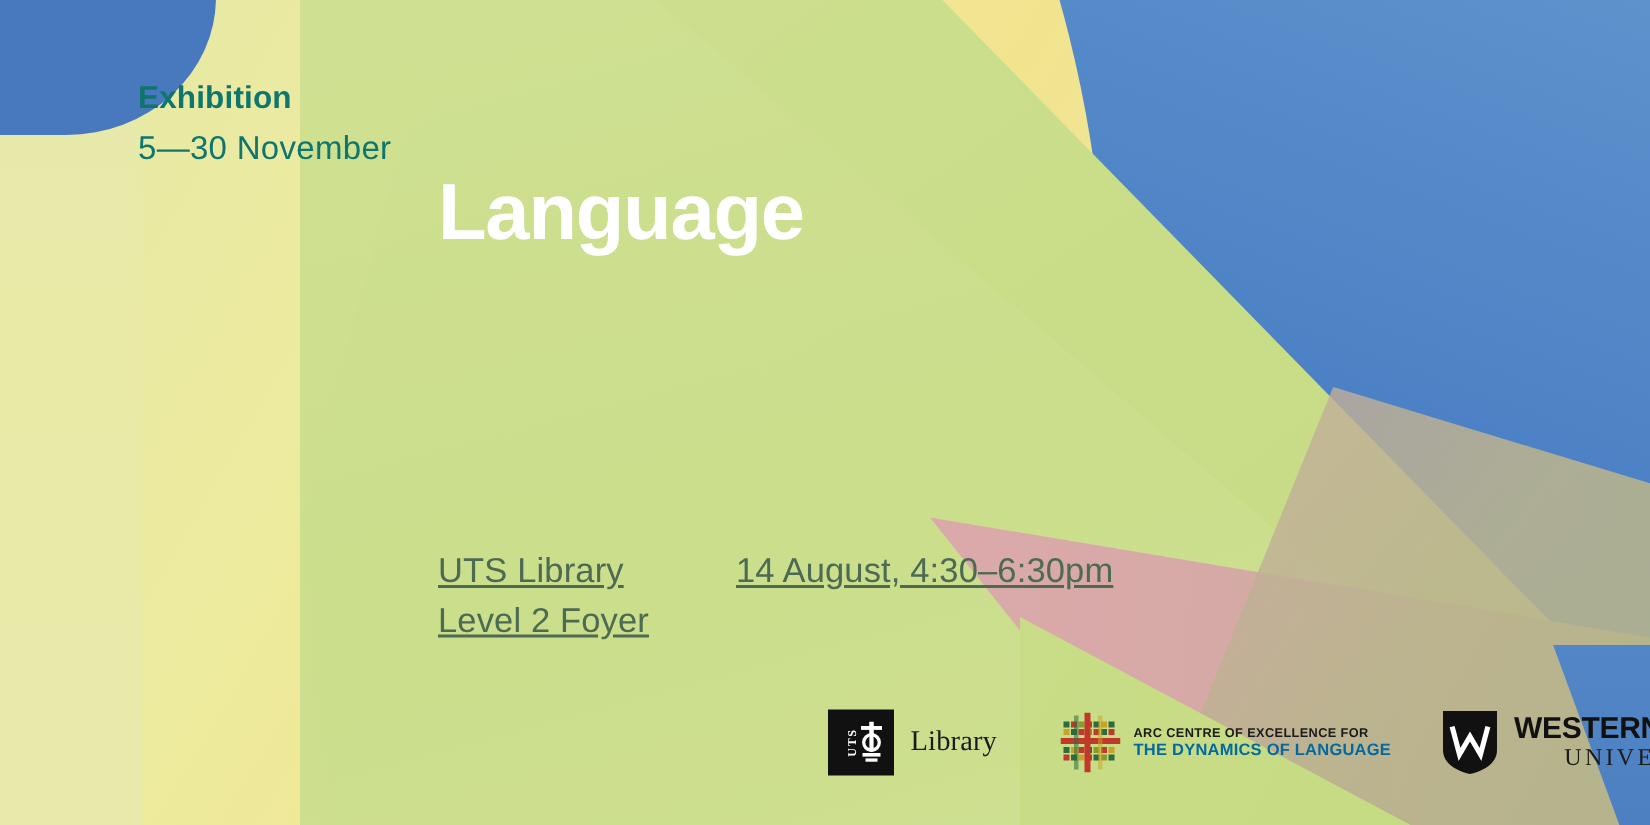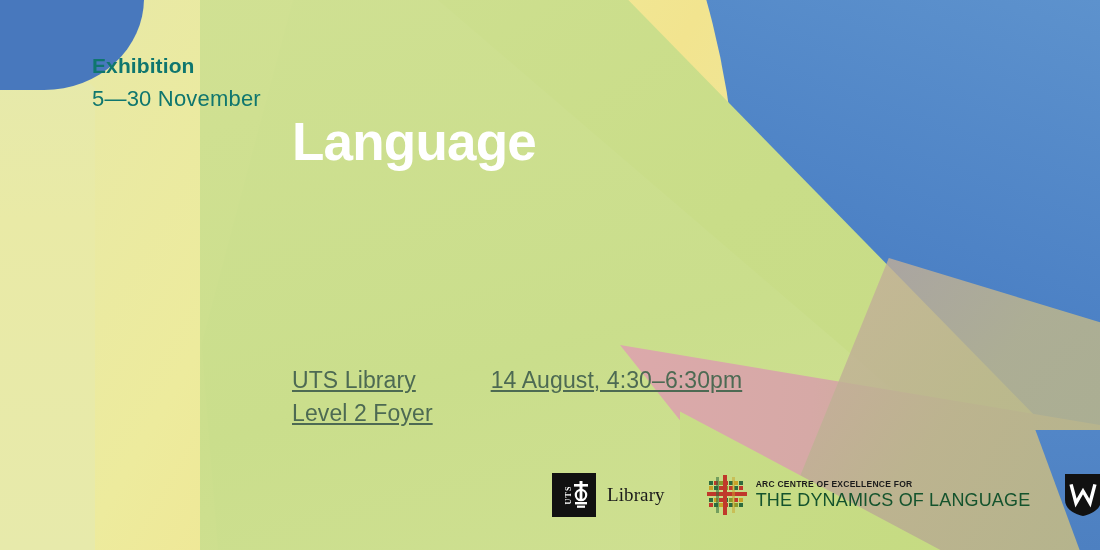--- a/index.html
+++ b/index.html
@@ -192,24 +192,24 @@
   .arc-text .arc-l1 {
     display:block;
     font-size:8.5px;
     font-weight:700;
     letter-spacing:.25px;
     color:#1b1b1b;
     white-space:nowrap;
   }
   .arc-text .arc-l2 {
     display:block;
-    font-size:18px;
-    font-weight:400;
+    font-size:11px;
+    font-weight:700;
     letter-spacing:.15px;
-    color:#14532d;
+    color:#0369a1;
     white-space:nowrap;
     margin-top:1px;
   }
 
   .logo-wsu { display:flex; align-items:center; gap:10px; margin-left:34px; }
   .wsu-shield { width:38px; height:44px; flex:0 0 auto; }
   .wsu-text { line-height:1.0; }
   .wsu-text .wsu-l1 {
     display:block;
     font-size:20px;

